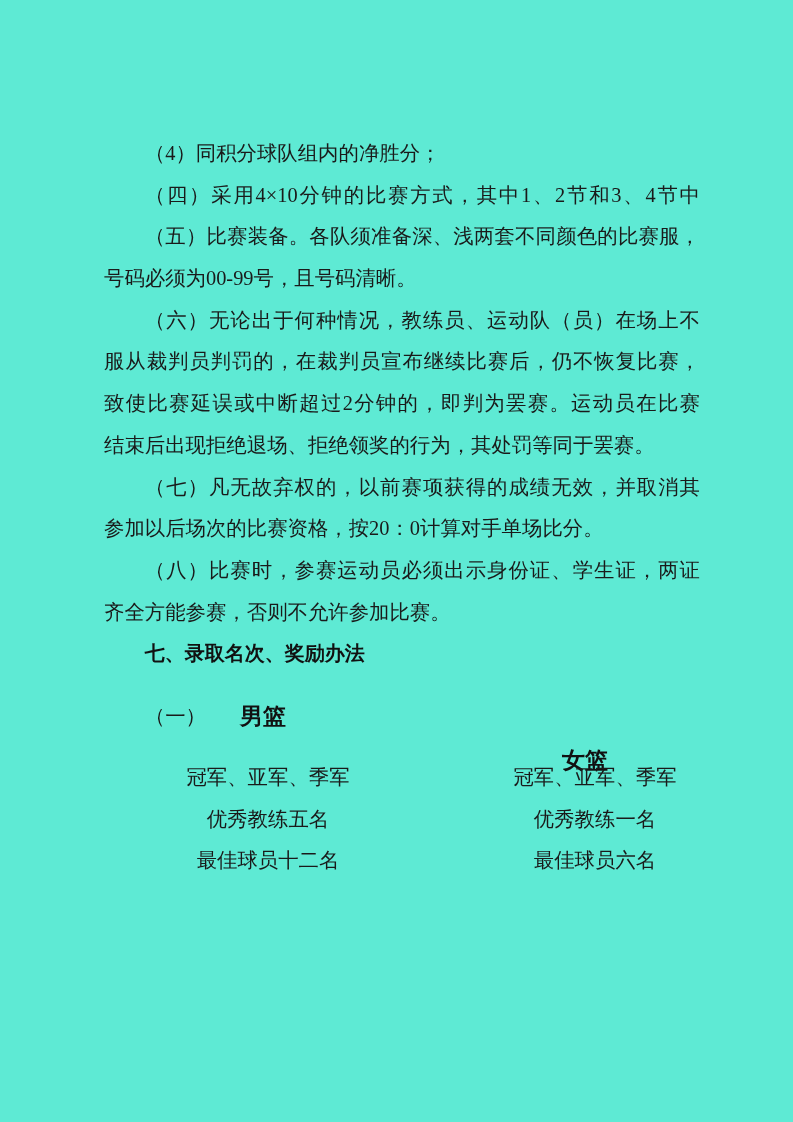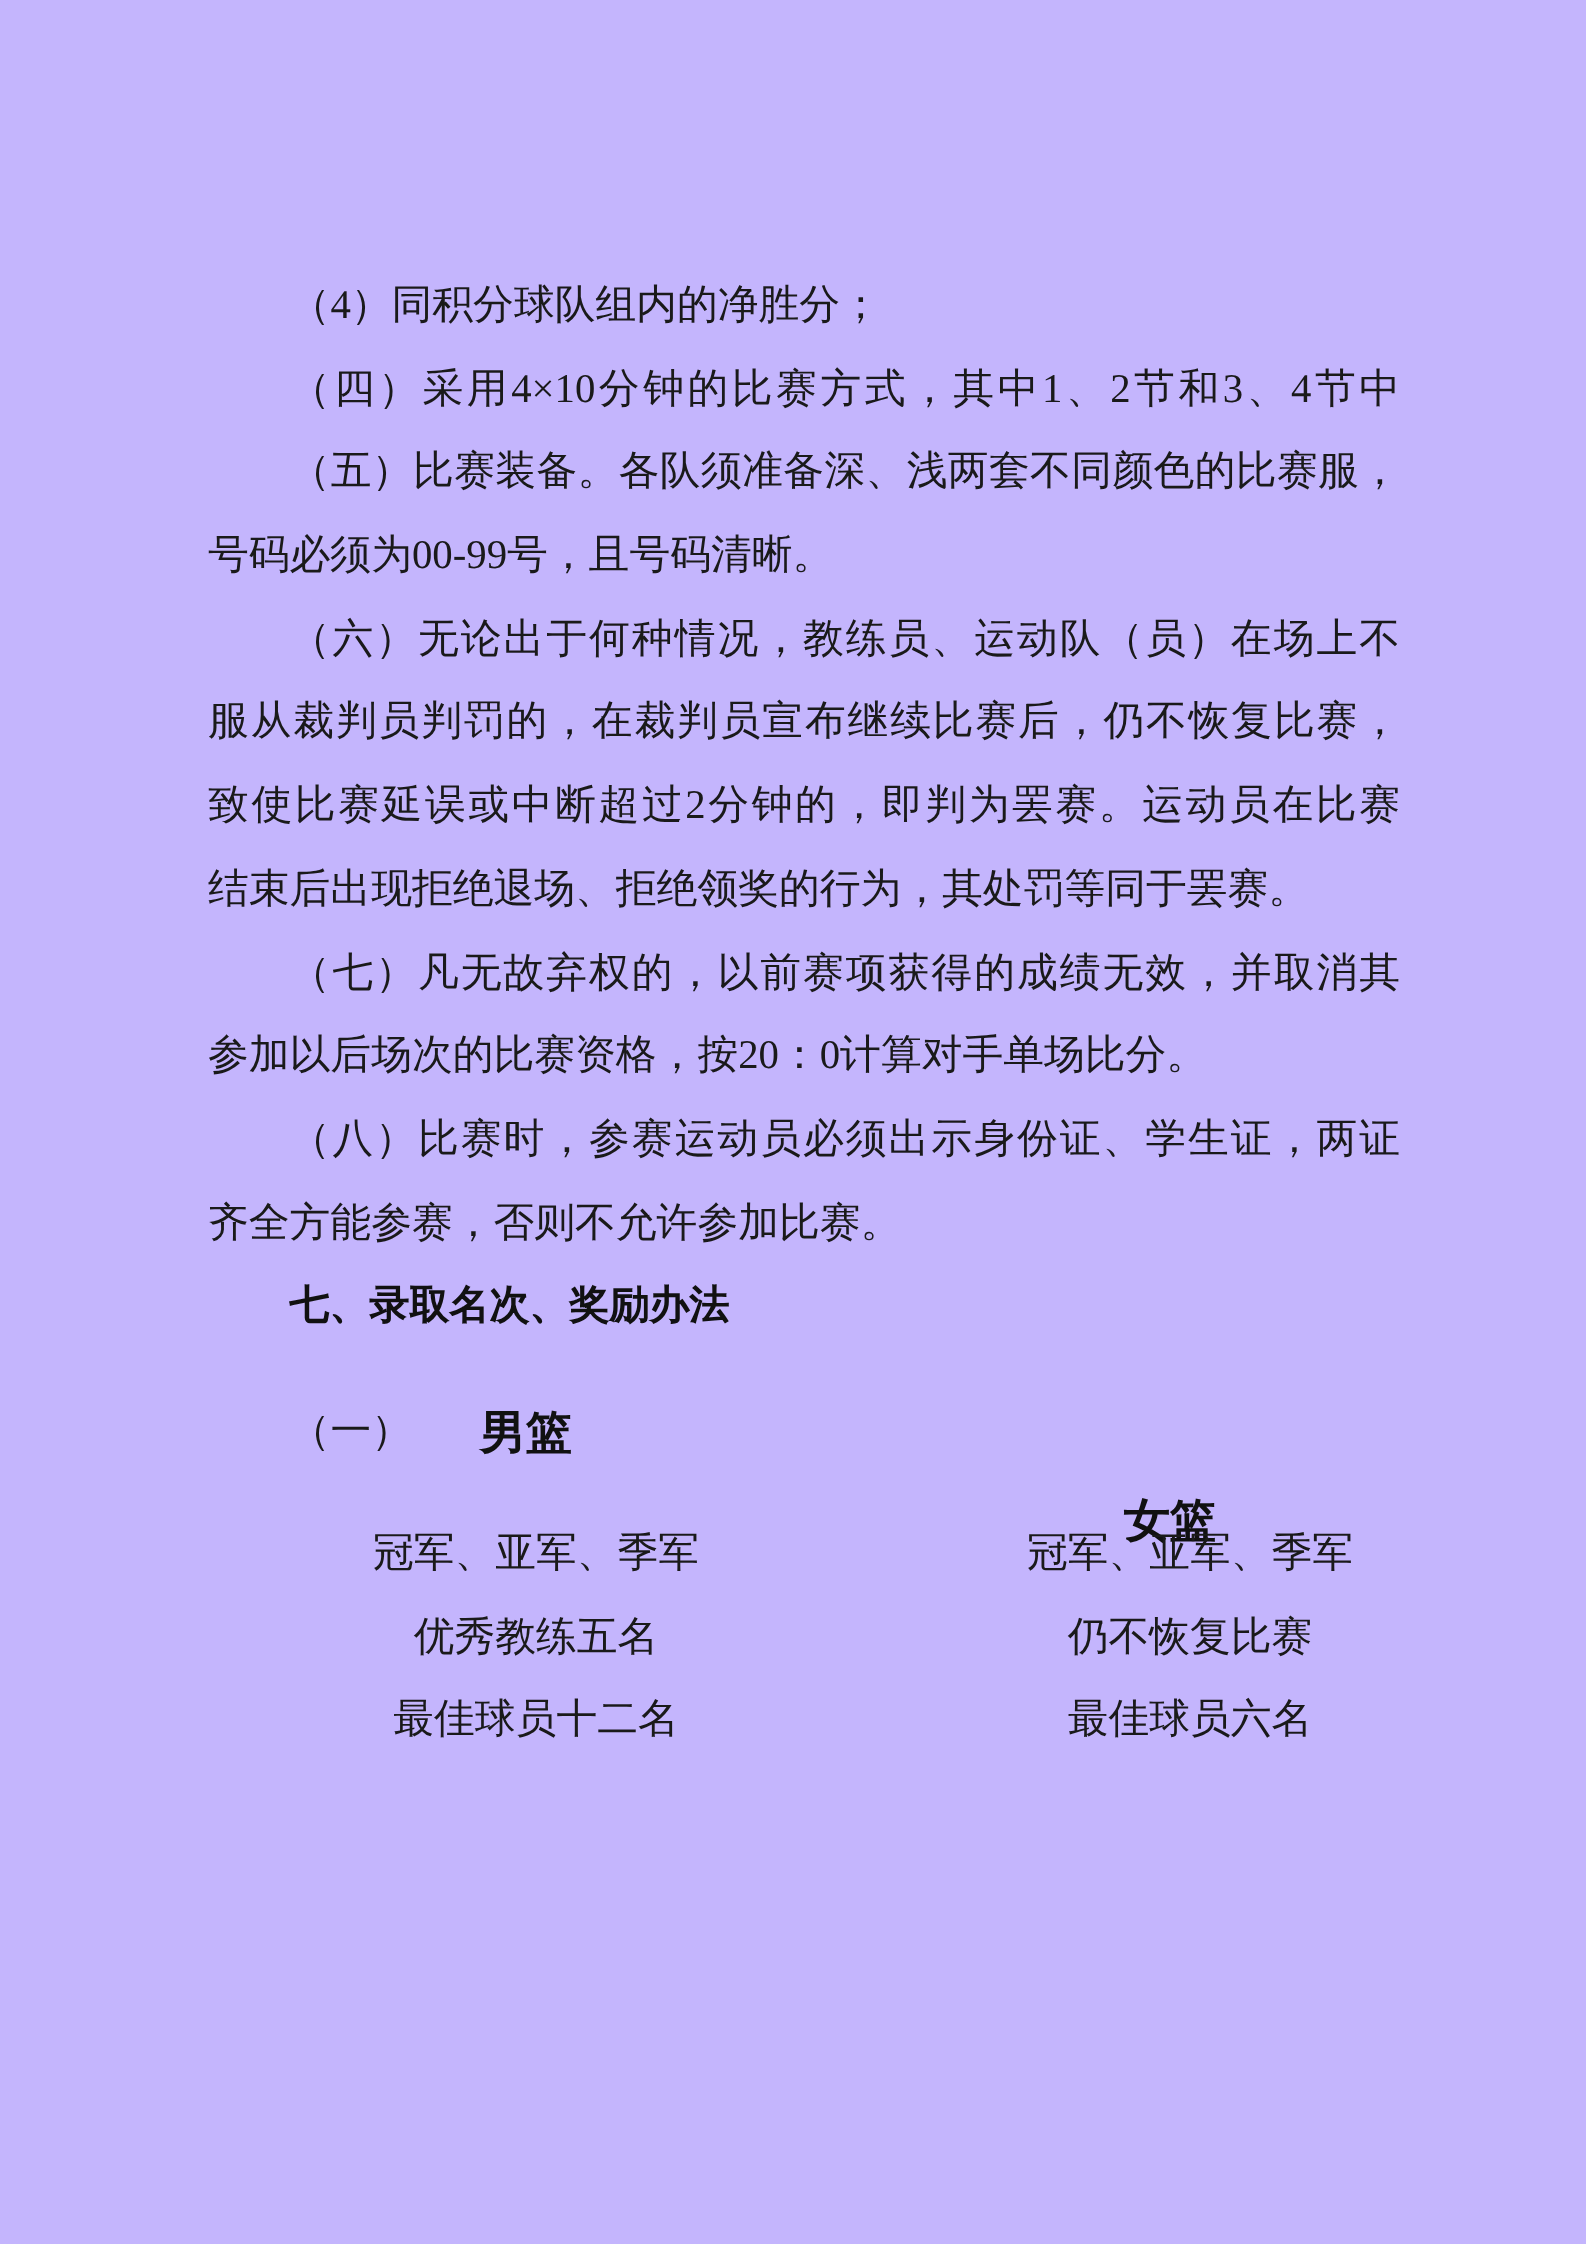--- a/index.html
+++ b/index.html
@@ -4,21 +4,21 @@
 <style>
   html, body {
     margin: 0;
     padding: 0;
     background: #ffffff;
   }
   .page {
     position: relative;
     width: 793px;
     height: 1122px;
-    background: #c4b5fd;
+    background: #5eead4;
     overflow: hidden;
     font-family: "Liberation Serif", serif;
   }
   .content {
     position: absolute;
     left: 104px;
     top: 133px;
     width: 596px;
     color: #1a1a1a;
   }
@@ -123,21 +123,21 @@
       <span class="col-h right">女篮</span>
     </div>
 
     <div id="awards" class="awards">
         <div class="award-row">
           <span class="award-cell left">冠军、亚军、季军</span>
           <span class="award-cell right">冠军、亚军、季军</span>
         </div>
         <div class="award-row">
           <span class="award-cell left">优秀教练五名</span>
-          <span class="award-cell right">仍不恢复比赛</span>
+          <span class="award-cell right">优秀教练一名</span>
         </div>
         <div class="award-row">
           <span class="award-cell left">最佳球员十二名</span>
           <span class="award-cell right">最佳球员六名</span>
         </div>
       </div>
 
   </div>
 </div>
 

